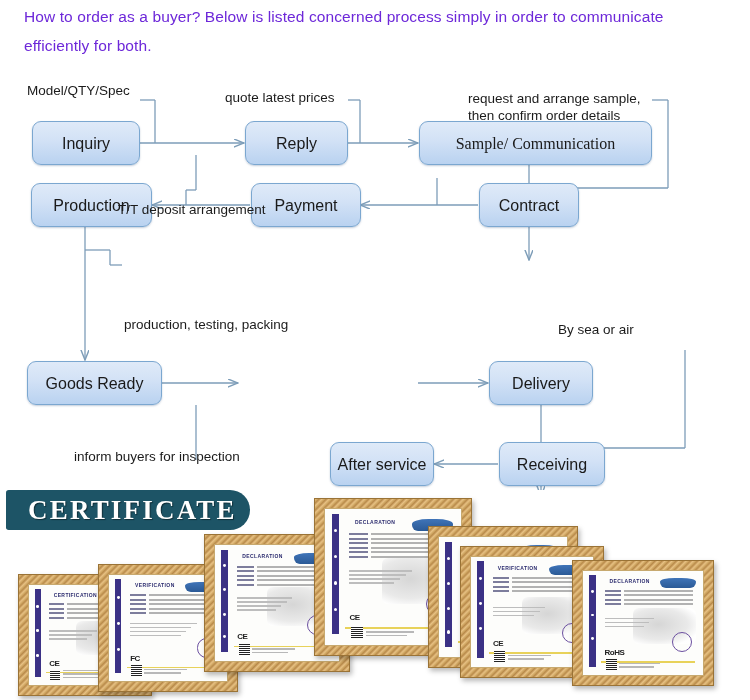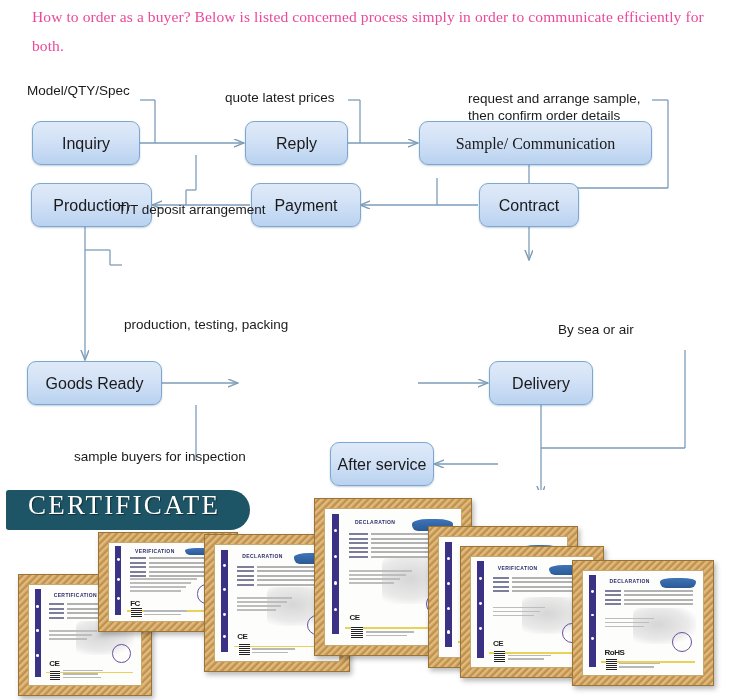--- a/index.html
+++ b/index.html
@@ -8,24 +8,23 @@
     background:#ffffff;
     font-family:"Liberation Sans", sans-serif;
     color:#1a1a1a;
     overflow:hidden;
     position:relative;
   }
   #root{position:relative;width:750px;height:700px;}
 
   
   .intro{
-    position:absolute;left:32px;top:2px;width:700px;
-    font-size:15.5px;line-height:29px;color:#ec4899;
+    position:absolute;left:24px;top:2px;width:700px;
+    font-size:15.5px;line-height:29px;color:#6d28d9;
     letter-spacing:.1px;
-    font-family:Liberation Serif, serif;
   }
 
   
   .flow{position:absolute;left:0;top:60px;width:750px;height:430px;}
   .flow svg{position:absolute;left:0;top:0;}
 
   .node{
     position:absolute;
     box-sizing:border-box;
     border:1px solid #7ba7d0;
@@ -48,21 +47,21 @@
   }
 
   
   .certsec{position:absolute;left:0;top:488px;width:750px;height:212px;}
   .cert-banner{
     position:absolute;left:6px;top:2px;
     width:244px;height:40px;
     background:#1d5466;
     border-top-right-radius:22px;border-bottom-right-radius:22px;
     border-top-left-radius:3px;border-bottom-left-radius:3px;
-    display:flex;
+    display:flex;align-items:center;font-weight:bold;
   }
   .cert-banner span{
     font-family:"Liberation Serif", serif;
     color:#ffffff;
     font-size:27px;
     letter-spacing:2.2px;
     padding-left:22px;
     text-shadow:1px 1px 1px rgba(0,0,0,.45);
   }
 
@@ -204,31 +203,32 @@
     <div class="node" style="left:245px;top:61px;width:103px;height:44px;">Reply</div>
     <div class="node" style="left:419px;top:61px;width:233px;height:44px;font-family:Liberation Serif, serif;">Sample/ Communication</div>
 
     <div class="node" style="left:479px;top:123px;width:100px;height:44px;">Contract</div>
     <div class="node" style="left:251px;top:123px;width:110px;height:44px;">Payment</div>
     <div class="node" style="left:31px;top:123px;width:121px;height:44px;">Production</div>
 
     <div class="node" style="left:27px;top:301px;width:135px;height:44px;">Goods Ready</div>
     <div class="node" style="left:489px;top:301px;width:104px;height:44px;">Delivery</div>
 
+    <div class="node" style="left:499px;top:382px;width:106px;height:44px;">Receiving</div>
     <div class="node" style="left:330px;top:382px;width:104px;height:44px;">After
 service</div>
 
     <div class="lbl" style="left:27px;top:22px;">Model/QTY/Spec</div>
     <div class="lbl" style="left:225px;top:29px;">quote latest prices</div>
     <div class="lbl" style="left:468px;top:10px;margin-top:20px;">request and arrange sample,
 then confirm order details</div>
     <div class="lbl" style="left:118px;top:141px;">T/T deposit arrangement</div>
     <div class="lbl" style="left:124px;top:256px;">production, testing, packing</div>
     <div class="lbl" style="left:558px;top:261px;">By sea or air</div>
-    <div class="lbl" style="left:74px;top:388px;">sample buyers for inspection</div>
+    <div class="lbl" style="left:74px;top:388px;">inform buyers for inspection</div>
   </div>
 
   <div class="certsec">
 
     <div class="cert-banner">
       <span>CERTIFICATE</span>
     </div>
 
     <div class="frame" style="left:18px;top:86px;width:134px;height:122px;">
       <div class="inner">
@@ -268,21 +268,21 @@
         <div class="doc-yellow"></div>
         <div class="doc-qr"></div>
         <div class="doc-foot">
             <div class="f" style="width:70%"></div>
             <div class="f" style="width:60%"></div>
             <div class="f" style="width:66%"></div>
           </div>
       </div>
     </div>
 
-    <div class="frame" style="left:98px;top:44px;width:140px;height:100px;text-align:center;">
+    <div class="frame" style="left:98px;top:76px;width:140px;height:128px;text-align:center;">
       <div class="inner">
         <div class="doc-bar">
             <i style="top:18%"></i>
             <i style="top:46%"></i>
             <i style="top:74%"></i>
           </div>
         <div class="doc-logo"></div>
         <div class="doc-title">VERIFICATION</div>
         <div class="doc-rows">
           <div class="r">

